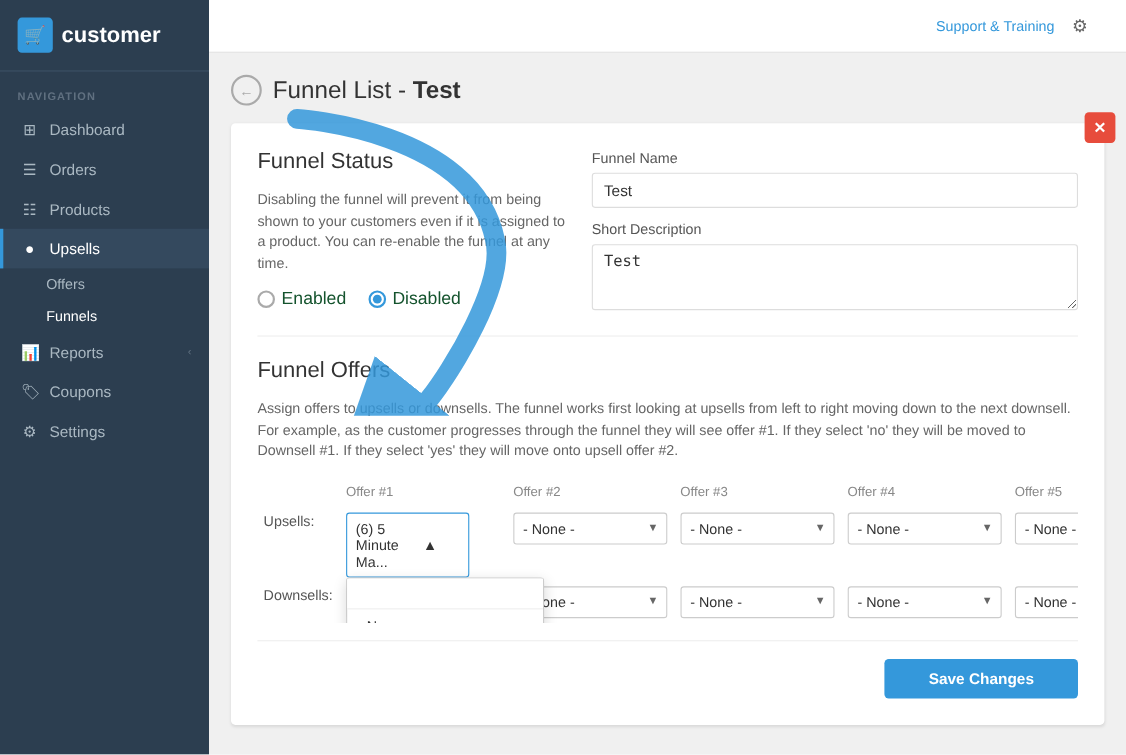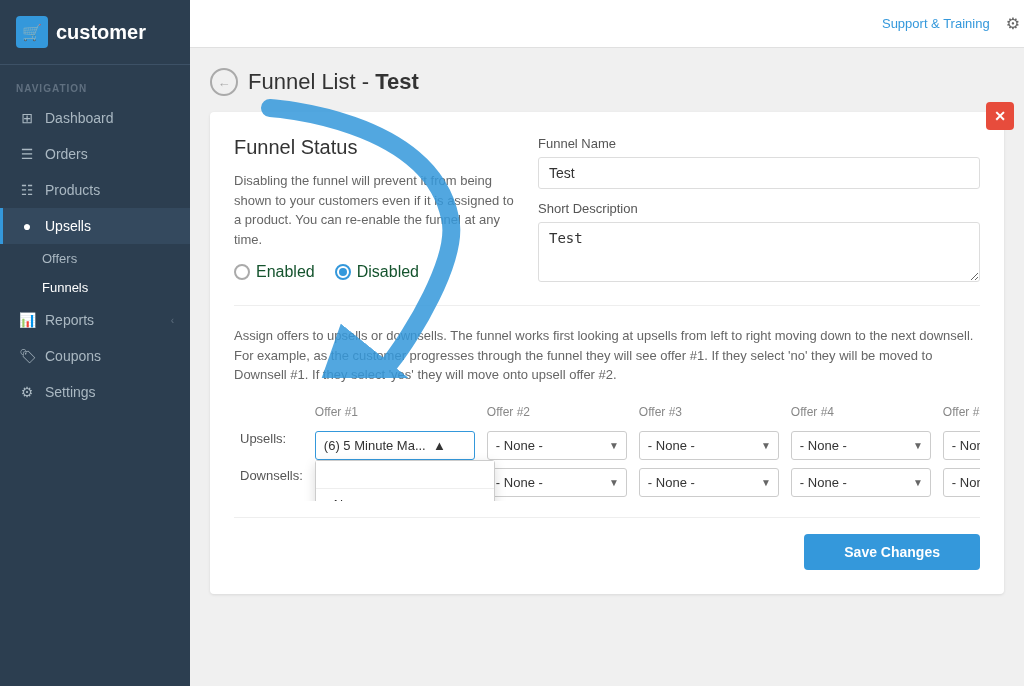--- a/index.html
+++ b/index.html
@@ -61,21 +61,21 @@
       flex: 1;
       display: flex;
       flex-direction: column;
       background: #f0f0f0;
       overflow: hidden;
     }
 
     
     .topbar {
       background: white;
-      padding: 0 4px;
+      padding: 0 35px;
       height: 48px;
       display: flex;
       align-items: center;
       justify-content: flex-end;
       gap: 16px;
       border-bottom: 1px solid #e0e0e0;
       flex-shrink: 0;
     }
     .topbar-link {
       color: #3498db;
@@ -213,21 +213,21 @@
     }
     .select-arrow {
       position: absolute;
       right: 8px; top: 50%;
       transform: translateY(-50%);
       color: #666; font-size: 10px;
       pointer-events: none;
     }
 
     
-    .dropdown-container { position: relative; display: inline-block; width: 160px; }
+    .dropdown-container { position: relative; display: inline-block; width: 112px; }
     .dropdown-selected {
       width: 100%;
       border: 1px solid #3498db;
       border-radius: 3px;
       padding: 6px 28px 6px 8px;
       font-size: 13px;
       color: #333;
       background: white;
       cursor: pointer;
       display: flex; align-items: center; justify-content: space-between;
@@ -373,20 +373,21 @@
           <div>
             <div class="field-label">Short Description</div>
             <textarea class="text-input" style="">Test</textarea>
           </div>
         </div>
       </div>
 
       <hr class="divider">
 
       <div>
+        <h2 class="section-title">Funnel Offers</h2>
         <p class="offers-desc">Assign offers to upsells or downsells. The funnel works first looking at upsells from left to right moving down to the next downsell. For example, as the customer progresses through the funnel they will see offer #1. If they select 'no' they will be moved to Downsell #1. If they select 'yes' they will move onto upsell offer #2.</p>
 
         <div class="offers-grid">
           <table class="offers-table">
             <thead>
               <tr>
                 <th class="label-col"></th>
                 <th class="offer-col">
                   <span>Offer #1</span>
                 </th>

